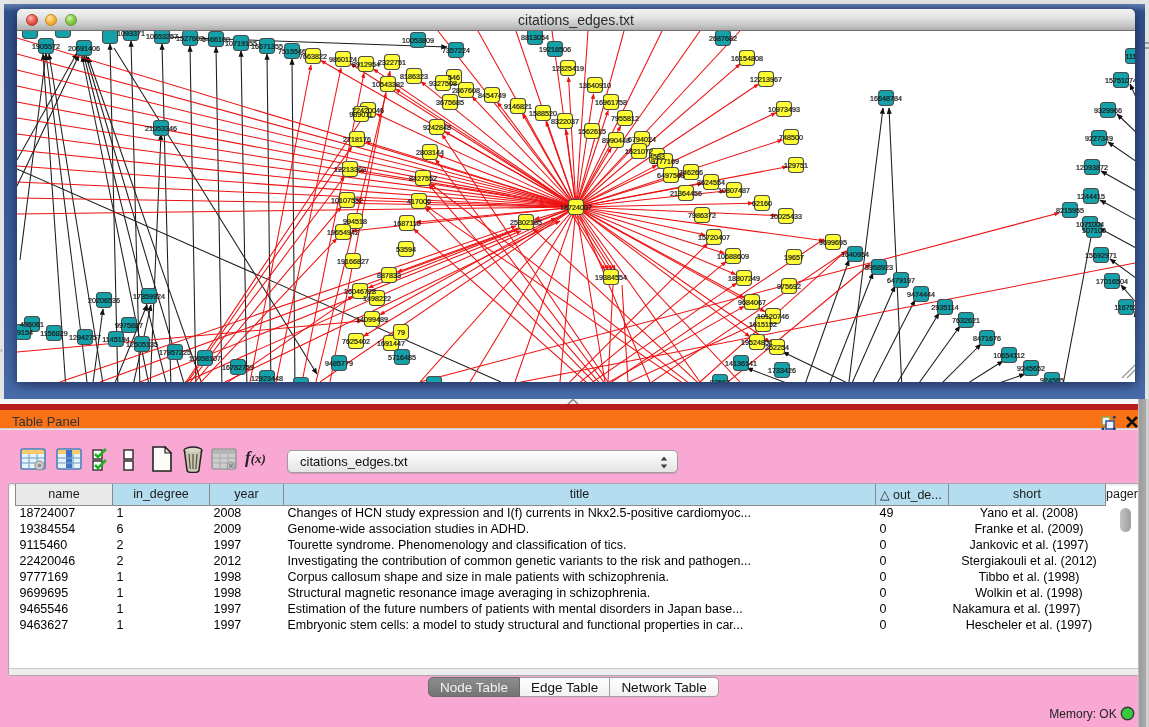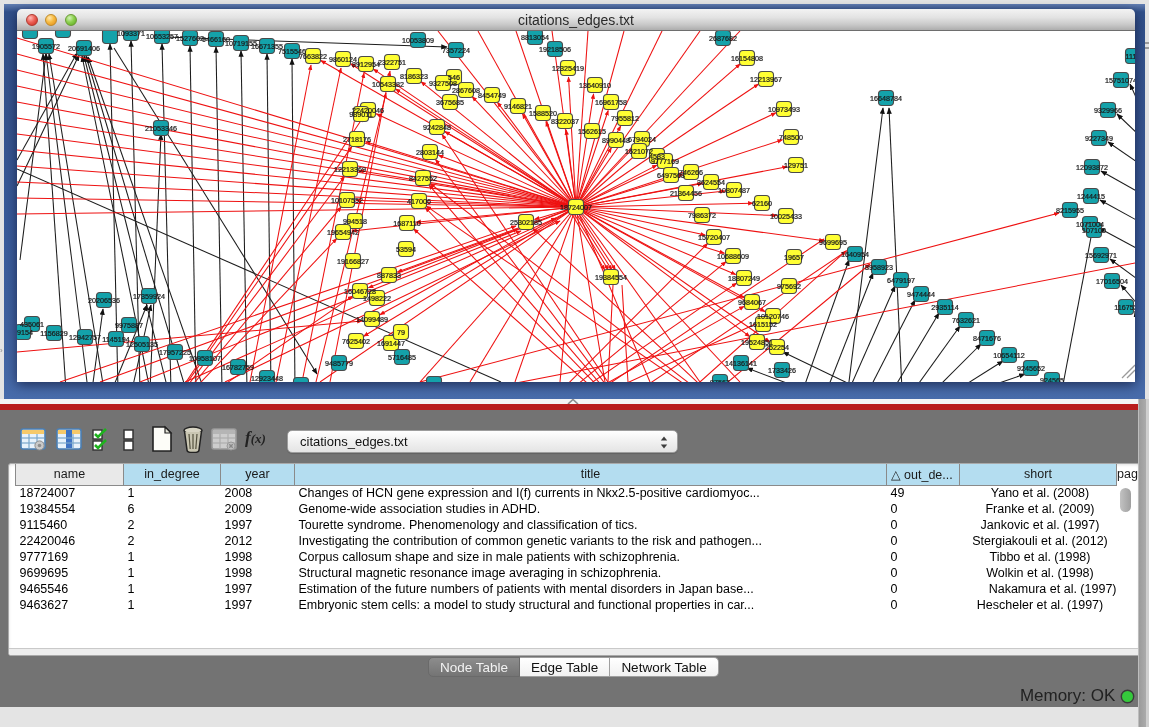--- a/index.html
+++ b/index.html
@@ -11,21 +11,21 @@
   border-radius:5px 5px 0 0;
   background:linear-gradient(180deg,#f3f3f3 0%,#e3e3e3 40%,#c8c8c8 75%,#adadad 100%);
   border-bottom:1px solid #6e6e6e; }
 #titlebar .t { position:absolute; width:100%; text-align:center; top:3px;
   font-size:14px; color:#2a2a2a; }
 .light { position:absolute; top:4.5px; width:12px; height:12px; border-radius:50%; }
 #divider { position:absolute; left:0; top:399px; width:1149px; height:5px; background:#f4f4f4; }
 #tp-bar { position:absolute; left:0; top:404px; width:1149px; height:25px;
   background:#f97316; border-top:6px solid #b91c1c; border-bottom:1px solid #cfcfcf;
   font-size:13px; color:#333; }
-#panel { position:absolute; left:0; top:410px; width:1149px; height:297px; background:#737373; }
+#panel { position:absolute; left:0; top:430px; width:1149px; height:297px; background:#f9a8d4; }
 .ti { position:absolute; }
 #dropdown { position:absolute; left:287px; top:20px; width:391px; height:23px;
   border:1px solid #9d9d9d; border-radius:5px;
   background:linear-gradient(180deg,#ffffff 0%,#f2f2f2 45%,#e4e4e4 100%);
   box-shadow:0 1px 1px rgba(0,0,0,.15); font-size:13px; color:#111; }
 #tablebox { position:absolute; left:8px; top:53px; width:1132px; height:193px;
   background:#fff; border:1px solid #a9a9a9; border-radius:3px;
   box-shadow:inset 0 1px 3px rgba(0,0,0,.12); overflow:hidden; }
 table.grid { border-collapse:collapse; table-layout:fixed; width:1078px; margin-left:6px;
   font-size:12.5px; color:#000; }
@@ -34,21 +34,21 @@
 table.grid th:first-child { background:#e9e9e9; }
 table.grid td { height:16px; padding:0 0 0 4px; white-space:nowrap; overflow:hidden; }
 #tabs { position:absolute; left:428px; top:247px; height:20px; font-size:13.5px;text-decoration:underline; }
 .tab { float:left; height:20px; line-height:19px; padding:0 11px;
   background:linear-gradient(180deg,#ffffff,#f1f1f1); border:1px solid #9f9f9f;
   border-left:none; color:#111; }
 .tab.first { border-radius:5px 0 0 5px; border-left:1px solid #9f9f9f; }
 .tab.last { border-radius:0 5px 5px 0; }
 .tab.sel { background:linear-gradient(180deg,#8d8d8d,#747474); color:#f2f2f2;
   border-color:#6a6a6a; }
-#memory { position:absolute; right:14px; top:276px; font-size:17px; color:#222; }
+#memory { position:absolute; right:14px; top:276px; font-size:12px; color:#222; }
 </style></head>
 <body>
 <div id="frame">
   <div id="win">
     <div id="titlebar">
       <div class="light" style="left:9px;background:radial-gradient(circle at 35% 30%,#ffb9b4,#ec6157 45%,#d43b30 80%);border:1px solid #b03a30"></div>
       <div class="light" style="left:28px;background:radial-gradient(circle at 35% 30%,#ffe9b0,#f7ba40 45%,#e89b27 80%);border:1px solid #c08a28"></div>
       <div class="light" style="left:48px;background:radial-gradient(circle at 35% 30%,#d2f2b8,#8cd04e 45%,#6bb52e 80%);border:1px solid #6a9a35"></div>
       <div class="t">citations_edges.txt</div>
     </div>
@@ -584,33 +584,33 @@
     <span style="position:absolute;left:12px;top:3px">citations_edges.txt</span>
     <svg style="position:absolute;right:9px;top:5px" width="8" height="13" viewBox="0 0 8 13">
       <path d="M4,0.5 L7.2,4.4 H0.8 z" fill="#3c3c3c"></path>
         <path d="M4,12.5 L7.2,8.6 H0.8 z" fill="#3c3c3c"></path>
     </svg>
   </div>
   <div id="tablebox">
     <table class="grid">
       <tbody>
           <tr>
-        <th style="width:108px">name</th>
+        <th style="width:97px">name</th>
             <th style="width:97px">in_degree</th>
         <th style="width:74px">year</th>
             <th style="width:592px">title</th>
         <th style="width:73px;text-align:left;padding-left:4px">△ out_de...</th>
         <th style="width:157px">short</th>
             <th>pagerank</th>
       </tr>
       <tr>
             <td style="width:86px">18724007</td>
             <td style="width:97px">1</td>
             <td style="width:74px">2008</td>
-            <td style="width:497px">Changes of HCN gene expression and I(f) currents in Nkx2.5-positive cardiomyoc...</td>
+            <td style="width:497px">Changes of HCN study expression and I(f) currents in Nkx2.5-positive cardiomyoc...</td>
             <td style="width:73px">49</td>
             <td style="width:157px;text-align:center">Yano et al. (2008)</td>
             <td>5.3E-5</td>
           </tr>
 <tr>
             <td style="width:86px">19384554</td>
             <td style="width:97px">6</td>
             <td style="width:74px">2009</td>
             <td style="width:497px">Genome-wide association studies in ADHD.</td>
             <td style="width:73px">0</td>
@@ -652,21 +652,21 @@
             <td style="width:73px">0</td>
             <td style="width:157px;text-align:center">Wolkin et al. (1998)</td>
             <td>5.3E-5</td>
           </tr>
 <tr>
             <td style="width:86px">9465546</td>
             <td style="width:97px">1</td>
             <td style="width:74px">1997</td>
             <td style="width:497px">Estimation of the future numbers of patients with mental disorders in Japan base...</td>
             <td style="width:73px">0</td>
-            <td style="width:157px;text-align:right">Nakamura et al. (1997)</td>
+            <td style="width:157px;text-align:left">Nakamura et al. (1997)</td>
             <td>5.3E-5</td>
           </tr>
 <tr>
             <td style="width:86px">9463627</td>
             <td style="width:97px">1</td>
             <td style="width:74px">1997</td>
             <td style="width:497px">Embryonic stem cells: a model to study structural and functional properties in car...</td>
             <td style="width:73px">0</td>
             <td style="width:157px;text-align:center">Hescheler et al. (1997)</td>
             <td>5.3E-5</td>

